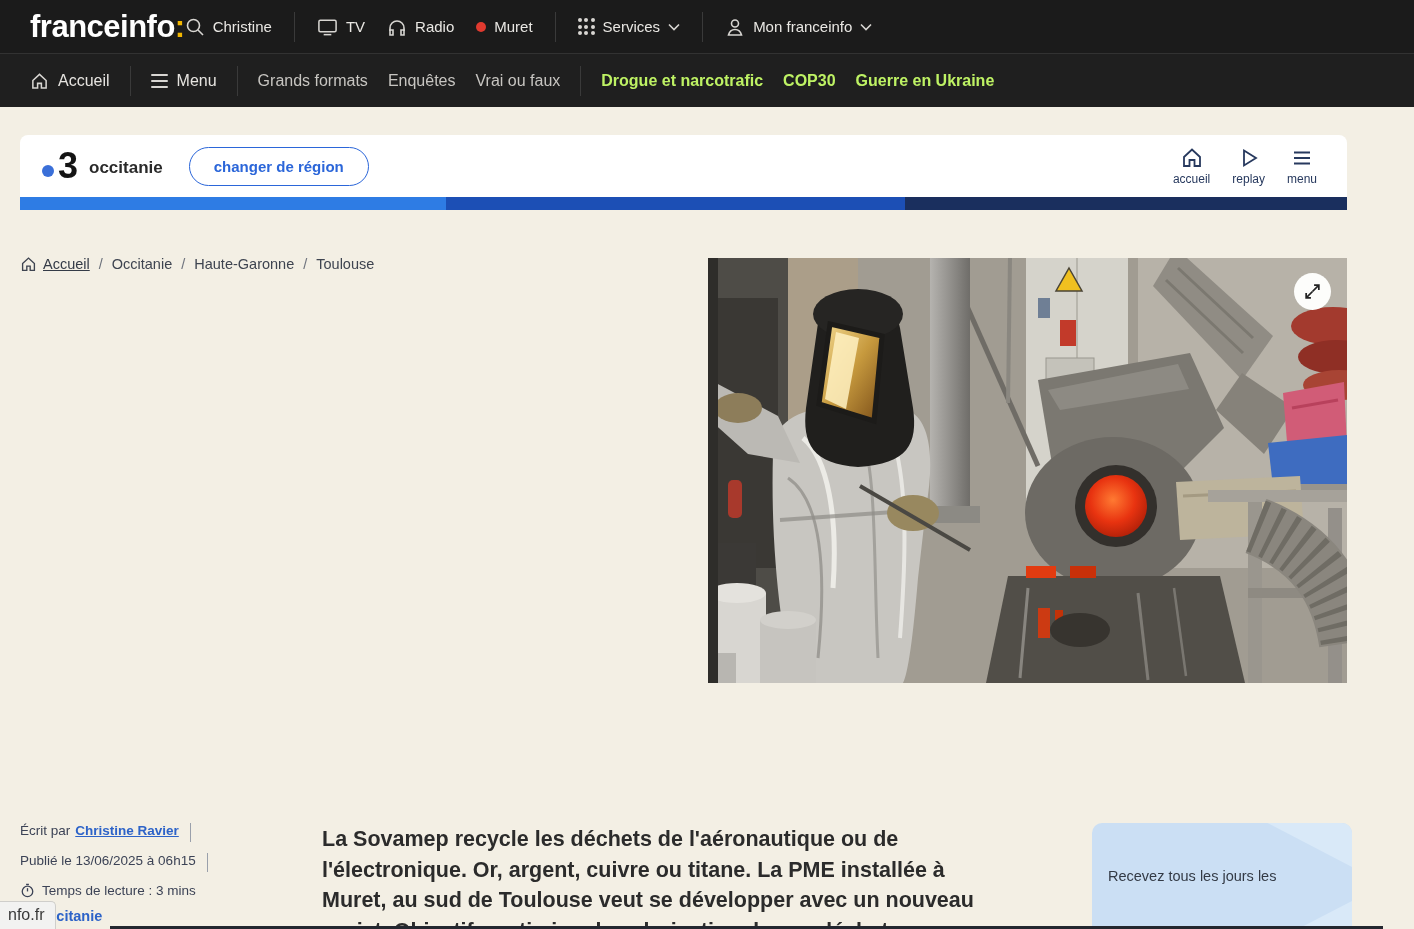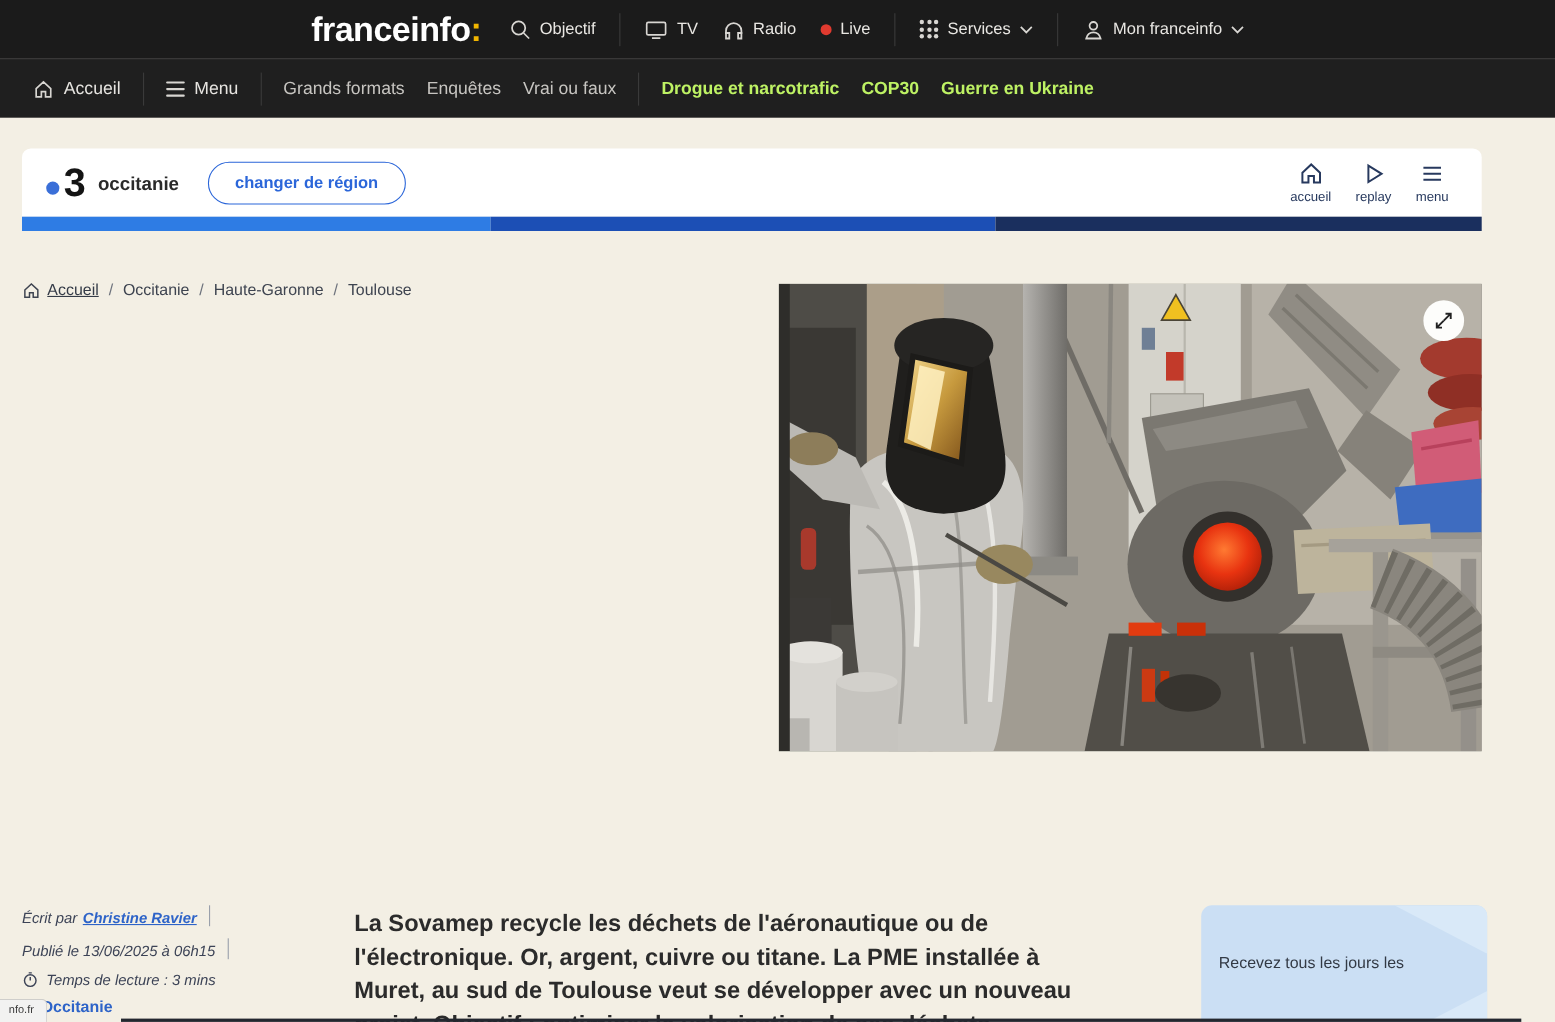--- a/index.html
+++ b/index.html
@@ -2,21 +2,21 @@
 <html><head>
 <meta charset="utf-8">
 <style>
   * { margin:0; padding:0; box-sizing:border-box; }
   html,body { width:1414px; height:929px; overflow:hidden; }
   body { font-family:"Liberation Sans", sans-serif; background:#f3efe4; position:relative; }
   .page { position:relative; width:1414px; height:929px; }
 
   
   .topbar { position:absolute; left:0; top:0; width:1414px; height:53px; background:#1b1b1b;
-            display:flex; align-items:center; justify-content:center; padding:0 30px;gap:25px; }
+            display:flex; align-items:center; justify-content:flex-start; padding:0 30px; }
   .logo { font-size:31px; font-weight:700; color:#ffffff; letter-spacing:-0.5px; }
   .logo .colon { color:#f2b600; }
   .topbar-right { display:flex; align-items:center; gap:22px; color:#e9e7e3; font-size:15px; }
   .top-item { display:flex; align-items:center; gap:8px; cursor:pointer; white-space:nowrap; }
   .vsep-dark { width:1px; height:30px; background:#3a3a3a; }
   .icon-stroke { stroke:#d8d6d2; fill:none; stroke-width:1.6; }
   .live-dot { width:10px; height:10px; border-radius:50%; background:#e03a2f; display:inline-block; }
   .grid-icon { display:grid; grid-template-columns:repeat(3,4px); grid-gap:2.5px; }
   .grid-icon i { width:4px; height:4px; border-radius:50%; background:#d8d6d2; }
 
@@ -61,21 +61,21 @@
            font-weight:700; color:#262626; letter-spacing:-0.6px; }
 
   
   .figure { position:absolute; left:708px; top:258px; width:639px; height:425px; overflow:hidden; background:#8d8a83; }
   .expand-btn { position:absolute; top:15px; right:16px; width:37px; height:37px; border-radius:50%;
                 background:#fdfdfb; border:none; display:flex; align-items:center; justify-content:center; cursor:pointer; }
   .caption { position:absolute; left:708px; top:696px; width:642px; font-size:13.5px; line-height:1.65; color:#4c4c48; }
 
   
   .byline { position:absolute; left:20px; top:823px; font-size:13.5px; color:#3c4356; }
-  .byline-row { display:flex; align-items:flex-end; margin-bottom:11px;font-style:italic; }
+  .byline-row { display:flex; align-items:flex-start; margin-bottom:11px; }
   .author-link { color:#2d63c8; font-weight:700; text-decoration:underline; margin-left:5px; cursor:pointer; }
   .vdiv { width:1px; height:19px; background:#9aa0ab; margin-left:11px; }
   .clock-svg { margin-right:7px; }
   .tag { position:absolute; left:37px; top:908px; font-size:14.5px; font-weight:600; color:#2d63c8;
          padding-bottom:7px; border-bottom:3px solid #2d63c8; cursor:pointer; }
 
   
   .intro { position:absolute; left:322px; top:824px; width:672px; font-size:21.5px; line-height:1.42;
            font-weight:700; color:#2b2b2b; }
 
@@ -85,57 +85,57 @@
   .nl-corner-tr { position:absolute; top:0; right:0; width:96px; height:44px; background:#d9e9f8;
                   clip-path:polygon(100% 0, 12% 0, 100% 100%); }
   .nl-corner-br { position:absolute; bottom:0; right:0; width:120px; height:62px; background:#d9e9f8;
                   clip-path:polygon(100% 0, 100% 100%, 0 100%); }
   .nl-title { position:relative; font-size:20px; font-weight:700; color:#1c3e7a; line-height:1.4; }
   .nl-body { position:relative; margin-top:9px; font-size:14.5px; color:#333a45; }
 
   
   .statusbar { position:absolute; left:0; bottom:0; background:#f2f2f1; border:1px solid #cfcecb;
                border-left:none; border-bottom:none; border-radius:0 5px 0 0; padding:4px 11px 5px 8px;
-               font-size:10px; color:#3a3a3a; }
+               font-size:16px; color:#3a3a3a; }
 
   .bottom-edge { position:absolute; left:110px; bottom:0; width:1273px; height:3px; background:#23272f; }
 </style>
 </head>
 <body>
 
 <div class="page">
 
   <header class="topbar">
     <div class="logo"><span>franceinfo</span><span class="colon">:</span></div>
     <div class="topbar-right">
       <div class="top-item">
         <svg width="20" height="20" viewBox="0 0 20 20" class="icon-stroke">
             <circle cx="8.5" cy="8.5" r="6"></circle>
             <line x1="13" y1="13" x2="18" y2="18"></line>
           </svg>
-        <span>Objectif</span>
+        <span>Christine</span>
       </div>
       <div class="vsep-dark"></div>
       <div class="top-item">
         <svg width="21" height="20" viewBox="0 0 22 20" class="icon-stroke">
             <rect x="2" y="3" width="18" height="12" rx="1.5"></rect>
             <line x1="7" y1="18" x2="15" y2="18"></line>
           </svg>
         <span>TV</span>
       </div>
       <div class="top-item">
         <svg width="20" height="20" viewBox="0 0 20 20" class="icon-stroke">
             <path d="M3 14v-3a7 7 0 0 1 14 0v3"></path>
             <path d="M3 13h3v5H3zM14 13h3v5h-3z"></path>
           </svg>
         <span>Radio</span>
       </div>
       <div class="top-item">
         <span class="live-dot"></span>
-        <span>Live</span>
+        <span>Muret</span>
       </div>
       <div class="vsep-dark"></div>
       <div class="top-item">
         <span class="grid-icon">
             <i></i>
             <i></i>
             <i></i>
             <i></i>
             <i></i>
             <i></i>

